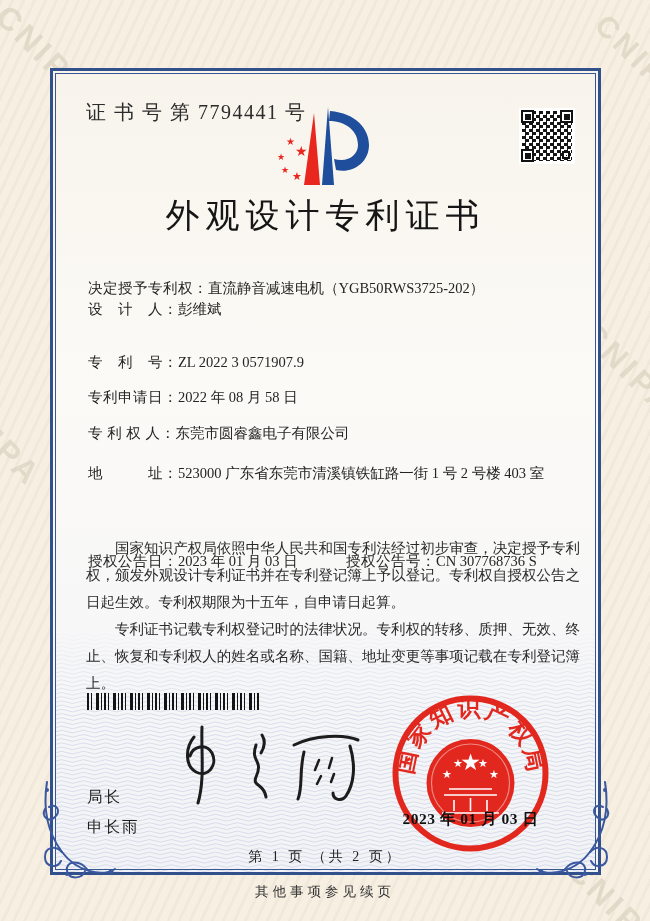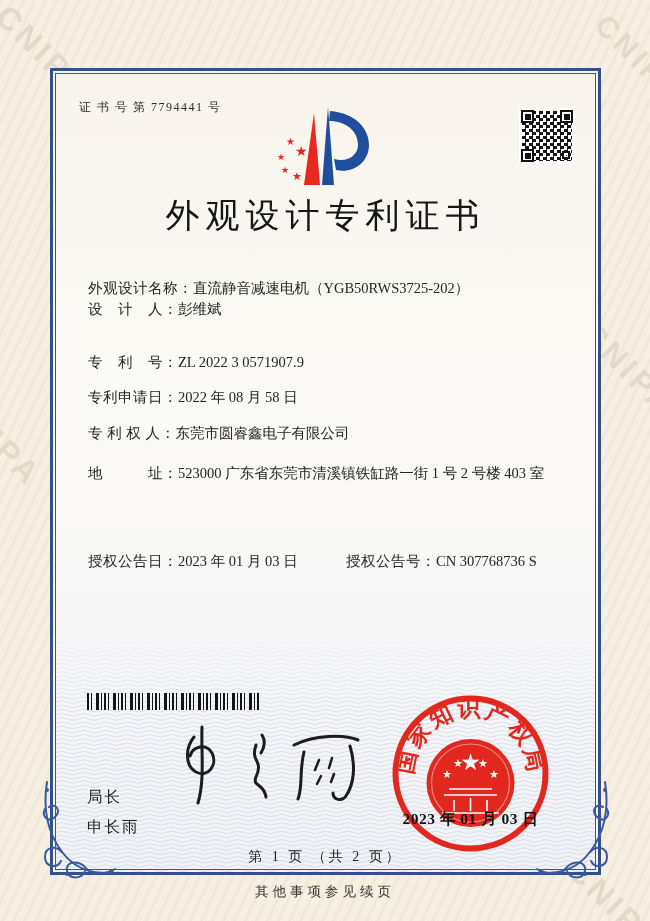--- a/index.html
+++ b/index.html
@@ -31,21 +31,21 @@
 
   .cert{
     position:absolute;left:50px;top:68px;width:545px;height:801px;
     border:3.5px solid #31508c;
     background:linear-gradient(180deg,#f8f4ec 0%,#fbfaf6 38%,#f7f7f8 72%,#f2f3f6 100%);
   }
   .cert::before{
     content:"";position:absolute;inset:2px;border:1.5px solid #38568f;pointer-events:none;z-index:5;
   }
   .cert-no{
-    position:absolute;left:26px;top:28px;font-size:12px;color:#2b2b2b;letter-spacing:1.5px;
+    position:absolute;left:33px;top:28px;font-size:20px;color:#2b2b2b;letter-spacing:1.5px;
   }
   .logo{position:absolute;left:215px;top:30px;width:160px;height:90px;}
   .qr{
     position:absolute;left:466px;top:37px;width:56px;height:56px;background:#fff;padding:3px;box-sizing:border-box;
   }
   .qr-inner{
     position:relative;width:100%;height:100%;
     background:repeating-conic-gradient(#161616 0% 25%, transparent 0% 50%) 0 0 / 7px 7px;
   }
   .finder{position:absolute;width:13px;height:13px;border:2.5px solid #111;background:#fff;box-sizing:border-box;}
@@ -186,21 +186,21 @@
         <div class="finder f-tl"></div>
         <div class="finder f-tr"></div>
         <div class="finder f-bl"></div>
         <div class="finder f-br"></div>
       </div>
     </div>
 
     <div class="title">外观设计专利证书</div>
 
     <div class="frow r0">
-      <span class="lab">外观设计名称：</span><span>直流静音减速电机（YGB50RWS3725-202）</span>
+      <span class="lab">决定授予专利权：</span><span>直流静音减速电机（YGB50RWS3725-202）</span>
     </div>
     <div class="frow r1">
       <span class="lab">设　计　人：</span><span>彭维斌</span>
     </div>
     <div class="frow r2">
       <span class="lab">专　利　号：</span><span>ZL 2022 3 0571907.9</span>
     </div>
     <div class="frow r3">
       <span class="lab">专利申请日：</span><span>2022 年 08 月 58 日</span>
     </div>
@@ -210,20 +210,24 @@
     <div class="frow r5">
       <span class="lab">地　　　址：</span><span>523000 广东省东莞市清溪镇铁缸路一街 1 号 2 号楼 403 室</span>
     </div>
     <div class="frow r6">
       <span class="lab">授权公告日：</span><span>2023 年 01 月 03 日</span>
       <span class="grant2">
         <span class="lab">授权公告号：</span><span>CN 307768736 S</span>
       </span>
     </div>
 
+    <div class="body-text">
+      <p>国家知识产权局依照中华人民共和国专利法经过初步审查，决定授予专利权，颁发外观设计专利证书并在专利登记簿上予以登记。专利权自授权公告之日起生效。专利权期限为十五年，自申请日起算。</p>
+      <p>专利证书记载专利权登记时的法律状况。专利权的转移、质押、无效、终止、恢复和专利权人的姓名或名称、国籍、地址变更等事项记载在专利登记簿上。</p>
+    </div>
 
     <div class="barcode"></div>
 
     <div class="signer">
       <div>局长</div>
       <div>申长雨</div>
     </div>
 
     <svg class="sig" viewBox="0 0 235 88" fill="none" stroke="#1c1c1c" stroke-width="3" stroke-linecap="round">
       <path d="M38,16 C29,27 29,45 40,51 C52,57 62,44 56,32 C50,22 37,25 34,35"></path>

